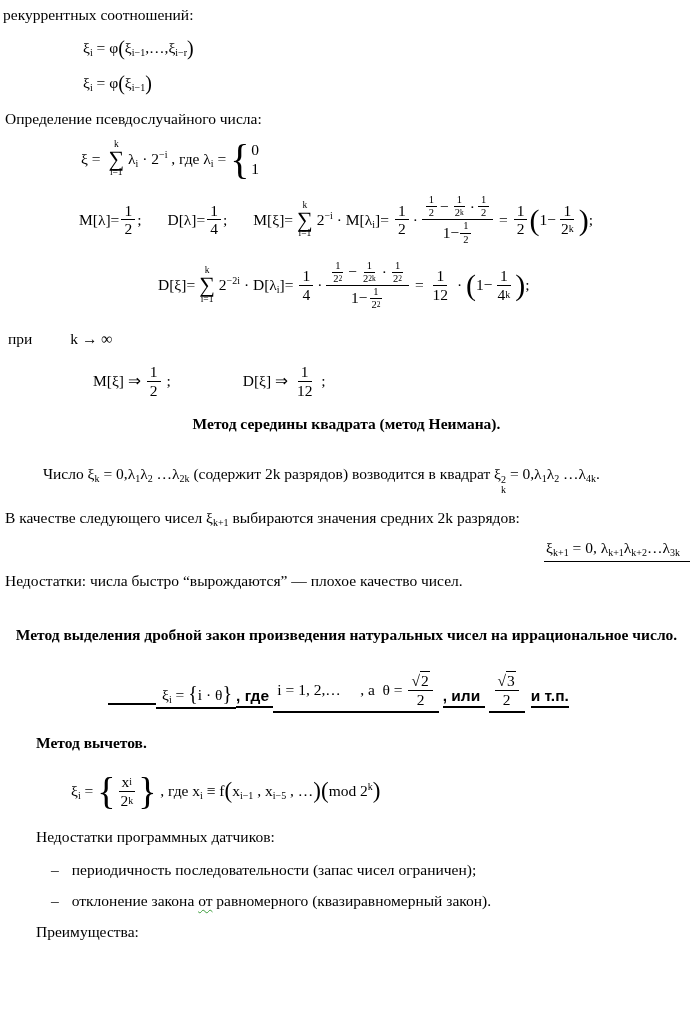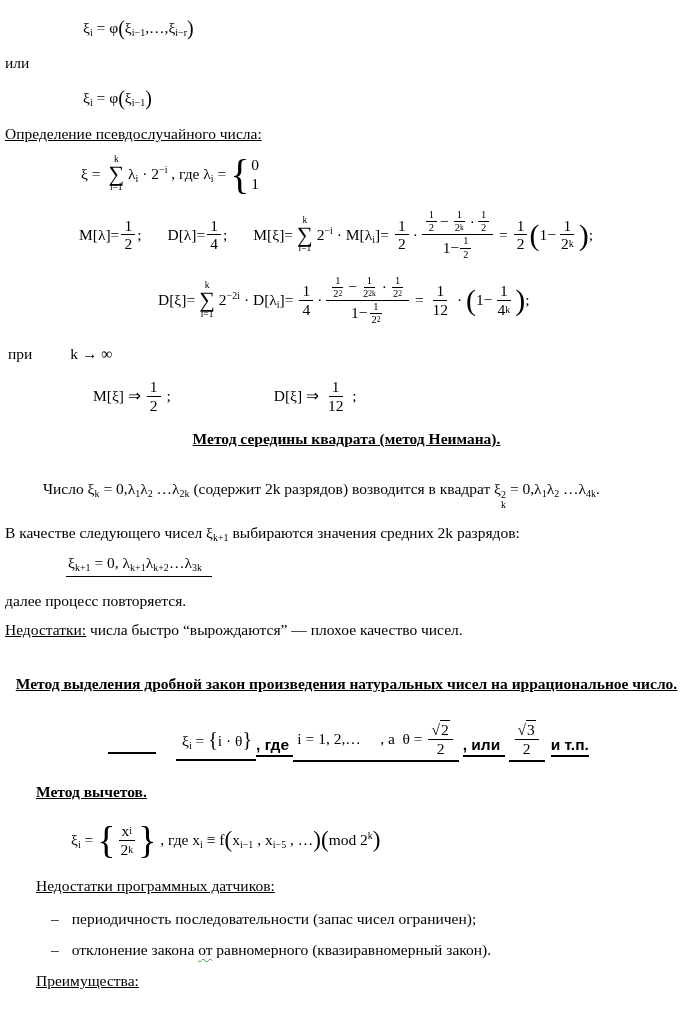--- a/index.html
+++ b/index.html
@@ -2,21 +2,21 @@
 <html><head>
 <meta charset="utf-8">
 <style>
   html,body{margin:0;padding:0;background:#fff;}
   body{width:693px;height:1024px;overflow:hidden;color:#000;
        font-family:"Liberation Serif",serif;font-size:15.5px;line-height:1.3;}
   .page{width:687px;padding:5px 3px 0 3px;}
   p{margin:0;}
   .l1{display:block;text-indent:37px;text-align-last:justify;}
   .l2{display:block;}
-  .u{text-decoration:underline;}
+  .u{}
   .b{font-weight:bold;}
   .bs{font-family:"Liberation Sans",sans-serif;font-weight:bold;}
   .center{text-align:center;}
   sub{font-size:10px;vertical-align:-3px;line-height:0;}
   sup{font-size:10px;vertical-align:6px;line-height:0;}
   
   .f-row{display:flex;align-items:center;white-space:pre;}
   .f-row>span{flex:0 0 auto;}
   
   .fr{display:inline-flex;flex-direction:column;align-items:center;vertical-align:middle;margin:0 2px;}
@@ -45,55 +45,55 @@
   .m-f1{margin:13px 0 0 80px;}
   .m-or{margin:15px 0 0 2px;}
   .m-f2{margin:15px 0 0 80px;}
   .m-def{margin:16px 0 0 2px;}
   .m-f3{margin:10px 0 0 78px;}
   .m-f4{margin:16px 0 0 76px;}
   .m-f5{margin:14px 0 0 155px;}
   .m-pri{margin:18px 0 0 5px;display:flex;white-space:pre;}
   .m-pri .kinf{margin-left:38px;}
   .m-f7{margin:14px 0 0 90px;}
-  .m-f7 .dpart{margin-left:103px;}
+  .m-f7 .dpart{margin-left:72px;}
   .m-h1{margin:14px 0 0 0;}
   .m-num{margin:30px 0 0 0;padding-left:40px;white-space:nowrap;}
   .m-kach{margin:12px 0 0 2px;white-space:nowrap;}
-  .m-f10{margin:10px 0 0 63px;}
+  .m-f10{margin:10px 0 0 63px;text-align:right;}
   .m-dalee{margin:14px 0 0 2px;}
   .m-nedost{margin:9px 0 0 2px;}
   .m-h2{margin:34px 0 0 0;}
   .m-f11{margin:24px 0 0 105px;}
   .m-h3{margin:20px 0 0 33px;}
   .m-f12{margin:20px 0 0 68px;}
   .m-ndz{margin:17px 0 0 33px;}
   .m-b1{margin-top:13px;}
   .m-b2{margin-top:11px;}
   .m-pre{margin:11px 0 0 33px;}
   .seg-lead{width:48px;border-bottom:2px solid #000;align-self:center;transform:translateY(13px);}
   .seg-u{border-bottom:2px solid #000;}
   .seg-txt{border-bottom:2px solid #000;align-self:center;transform:translateY(6px);}
 </style>
 </head>
 <body>
 
 <div class="page">
 
   <p>
+    <span class="l2">рекуррентных соотношений:</span>
   </p>
 
   <div class="f-row m-f1">
     <span><span>ξ</span><sub>i</sub><span> = </span><span>φ</span></span>
     <span class="p1g">(</span>
     <span><span>ξ</span><sub>i−1</sub><span>,…,</span><span>ξ</span><sub>i−r</sub></span>
     <span class="p1g">)</span>
   </div>
 
-  <p class="m-or">или</p>
 
   <div class="f-row m-f2">
     <span><span>ξ</span><sub>i</sub><span> = </span><span>φ</span></span>
     <span class="p1g">(</span>
     <span><span>ξ</span><sub>i−1</sub></span>
     <span class="p1g">)</span>
   </div>
 
   <p class="m-def u">Определение псевдослучайного числа:</p>
 
@@ -192,31 +192,30 @@
   </p>
 
   <p class="m-kach">
     <span>В качестве следующего чисел  </span><span><span>ξ</span><sub>k+1</sub></span><span> выбираются значения средних  2k разрядов:</span>
   </p>
 
   <div class="m-f10">
     <span class="ubf" style="display:inline-block;padding:0 10px 3px 2px;"><span>ξ</span><sub>k+1</sub><span> = 0, λ</span><sub>k+1</sub><span>λ</span><sub>k+2</sub><span>…λ</span><sub>3k</sub></span>
   </div>
 
-  <p class="m-dalee">далее процесс повторяется.</p>
 
   <p class="m-nedost">
     <span class="u">Недостатки:</span><span> числа быстро “вырождаются” — плохое качество чисел.</span>
   </p>
 
   <p class="m-h2 center b u">Метод выделения дробной закон произведения натуральных чисел на иррациональное число.</p>
 
   <div class="f-row m-f11">
     <span class="seg-lead"></span>
-    <span class="seg-txt" style="padding:0 4px 8px 6px;margin-left:20px;"><span>ξ</span><sub>i</sub><span> = </span><span class="p1g">{</span><span>i · θ</span><span class="p1g">}</span></span>
+    <span class="seg-txt" style="padding:0 4px 2px 6px;"><span>ξ</span><sub>i</sub><span> = </span><span class="p1g">{</span><span>i · θ</span><span class="p1g">}</span></span>
     <span class="seg-txt bs">, где </span>
     <span class="seg-u" style="display:flex;align-items:center;white-space:pre;padding:2px 4px 2px 4px;">
       <span>i = 1, 2,…     , а  θ = </span>
       <span class="fr"><span class="fn radic"><span>√</span><span class="rv">2</span></span><span class="fd">2</span></span>
     </span>
     <span class="seg-txt bs" style="margin-left:4px;">, или </span>
     <span class="seg-u" style="display:flex;align-items:center;padding:2px 4px;margin-left:4px;">
       <span class="fr"><span class="fn radic"><span>√</span><span class="rv">3</span></span><span class="fd">2</span></span>
     </span>
     <span class="seg-txt bs" style="margin-left:6px;">и т.п.</span>

